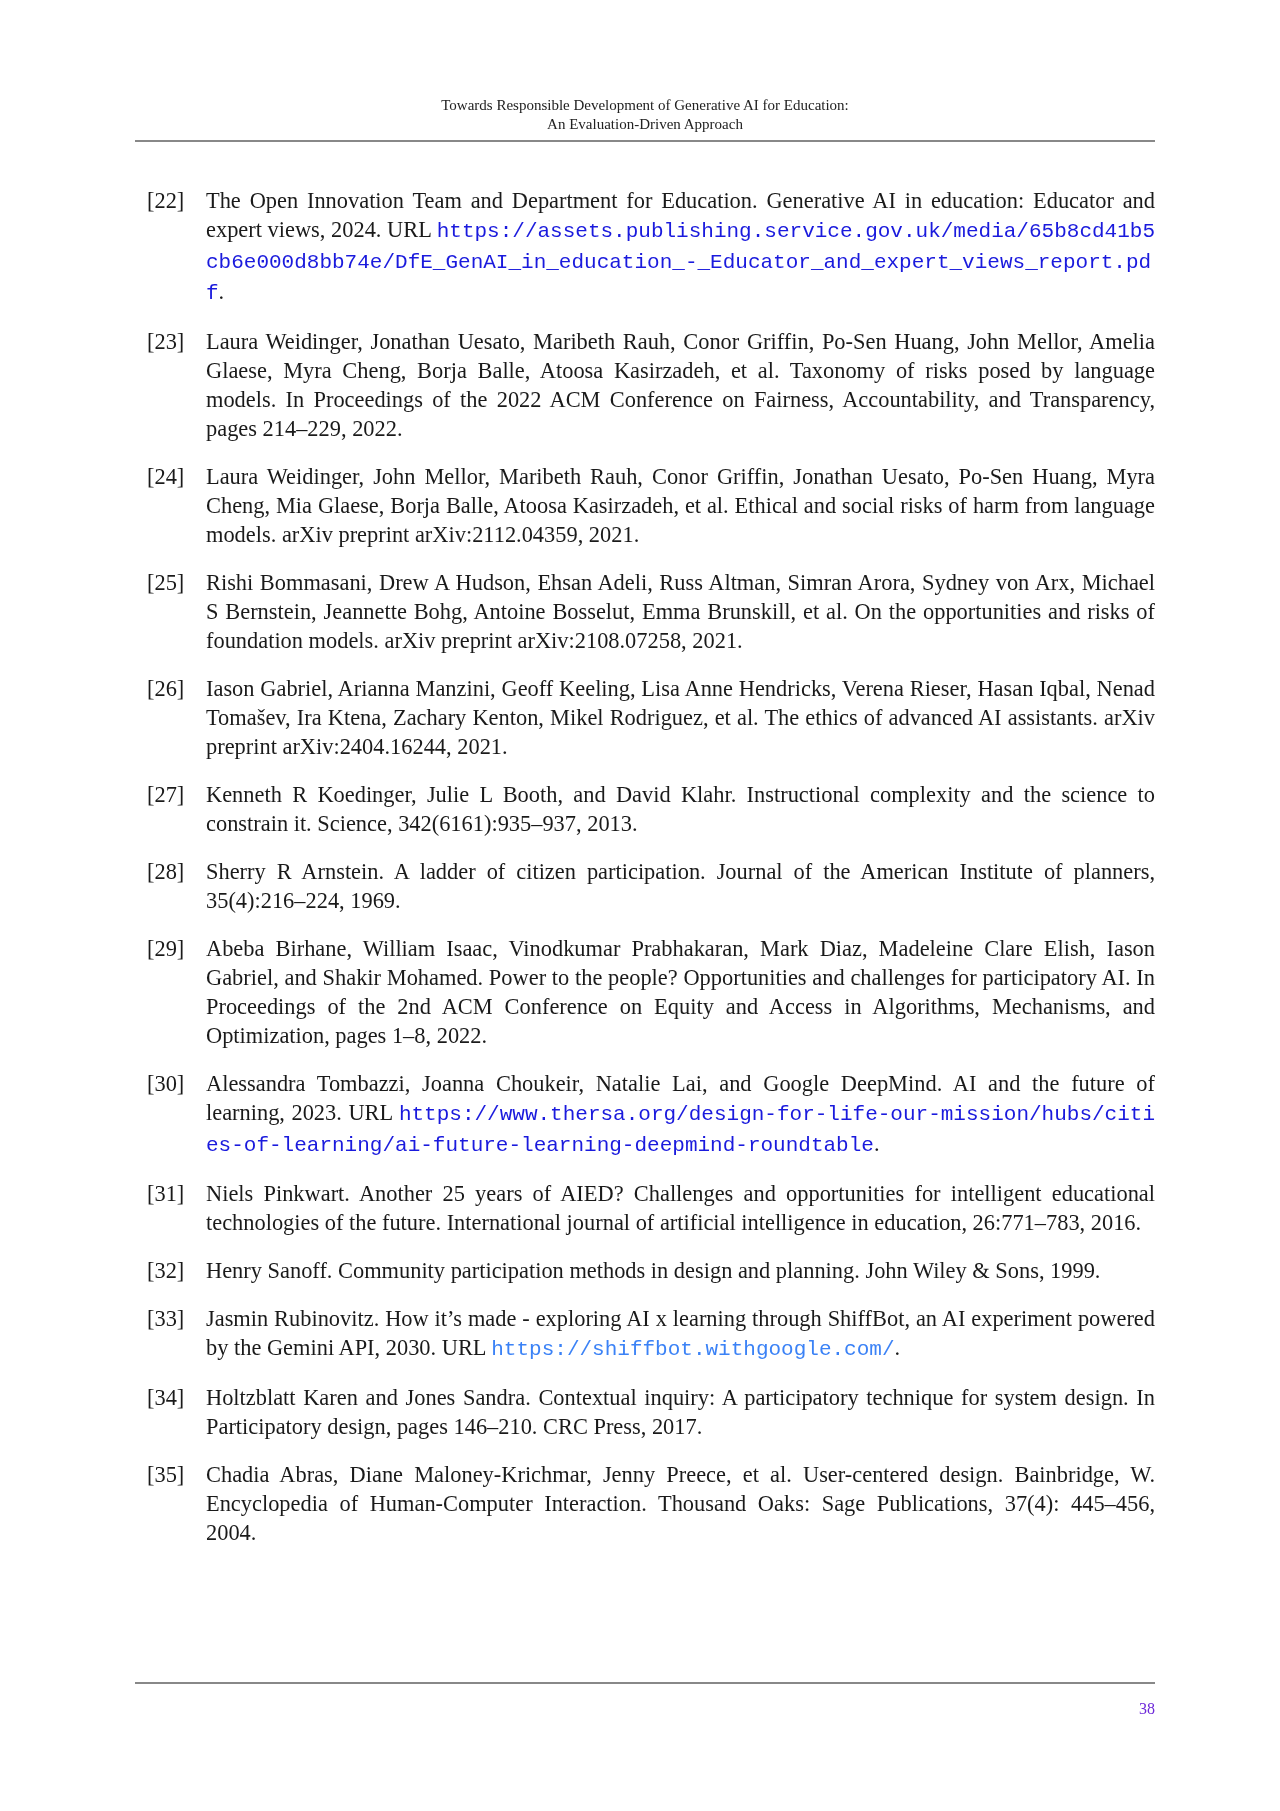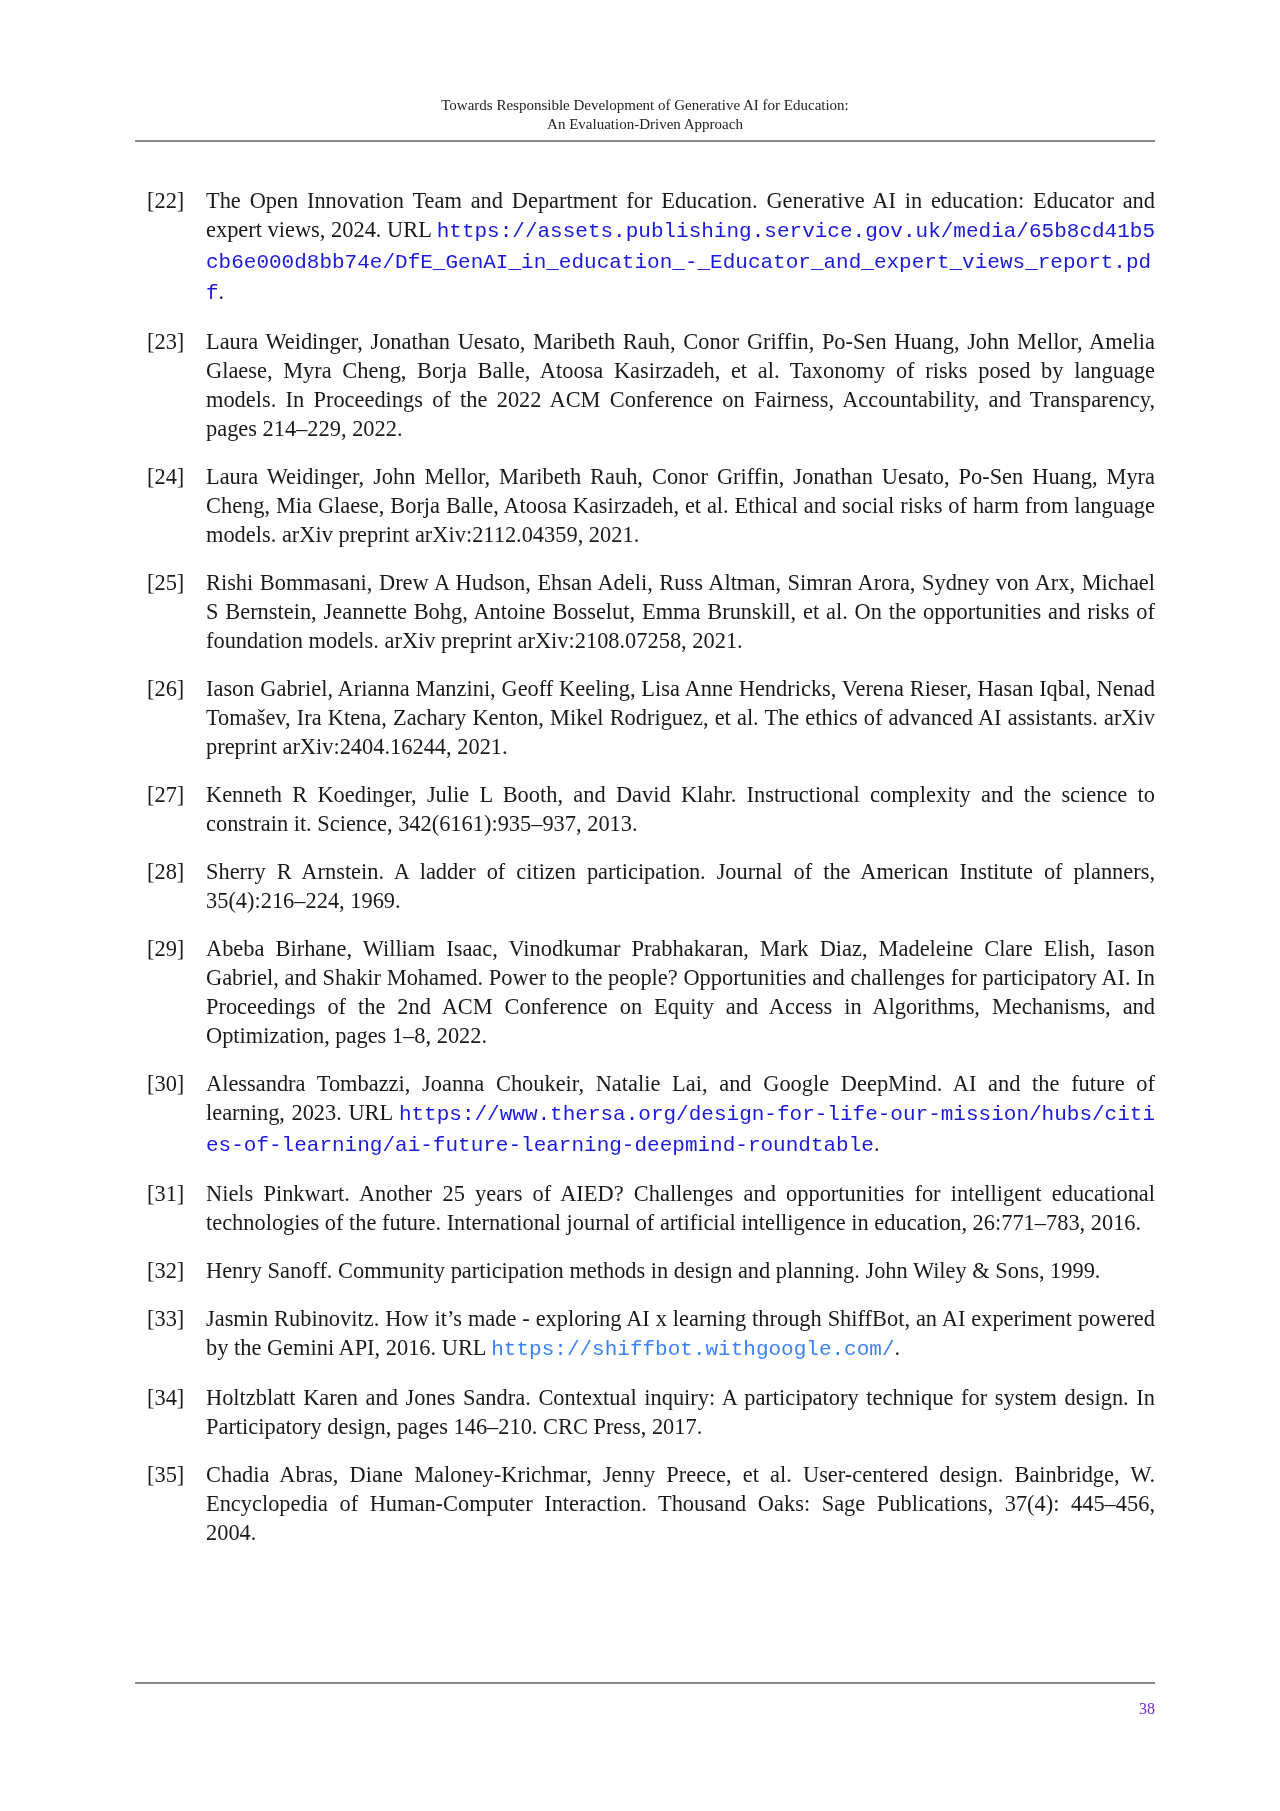--- a/index.html
+++ b/index.html
@@ -122,21 +122,21 @@
   <div class="ref">
     <span class="ref-num">[31]</span>
     <span>Niels Pinkwart.  Another 25 years of AIED? Challenges and opportunities for intelligent educational technologies of the future. </span><span class="it">International journal of artificial intelligence in education</span><span>, 26:771–783, 2016.</span>
   </div>
   <div class="ref">
     <span class="ref-num">[32]</span>
     <span>Henry Sanoff. </span><span class="it">Community participation methods in design and planning</span><span>. John Wiley &amp; Sons, 1999.</span>
   </div>
   <div class="ref">
     <span class="ref-num">[33]</span>
-    <span>Jasmin Rubinovitz. How it’s made - exploring AI x learning through ShiffBot, an AI experiment powered by the Gemini API, 2016. URL </span><a class="url" style="color: #3b82f6;">https://shiffbot.withgoogle.com/</a><span>.</span>
+    <span>Jasmin Rubinovitz. How it’s made - exploring AI x learning through ShiffBot, an AI experiment powered by the Gemini API, 2030. URL </span><a class="url" style="color: #3b82f6;">https://shiffbot.withgoogle.com/</a><span>.</span>
   </div>
   <div class="ref">
     <span class="ref-num">[34]</span>
     <span>Holtzblatt Karen and Jones Sandra. Contextual inquiry: A participatory technique for system design. In </span><span class="it">Participatory design</span><span>, pages 146–210. CRC Press, 2017.</span>
   </div>
   <div class="ref">
     <span class="ref-num">[35]</span>
     <span>Chadia Abras, Diane Maloney-Krichmar, Jenny Preece, et al. User-centered design. </span><span class="it">Bainbridge, W. Encyclopedia of Human-Computer Interaction. Thousand Oaks: Sage Publications</span><span>, 37(4): 445–456, 2004.</span>
   </div>
 </div>

